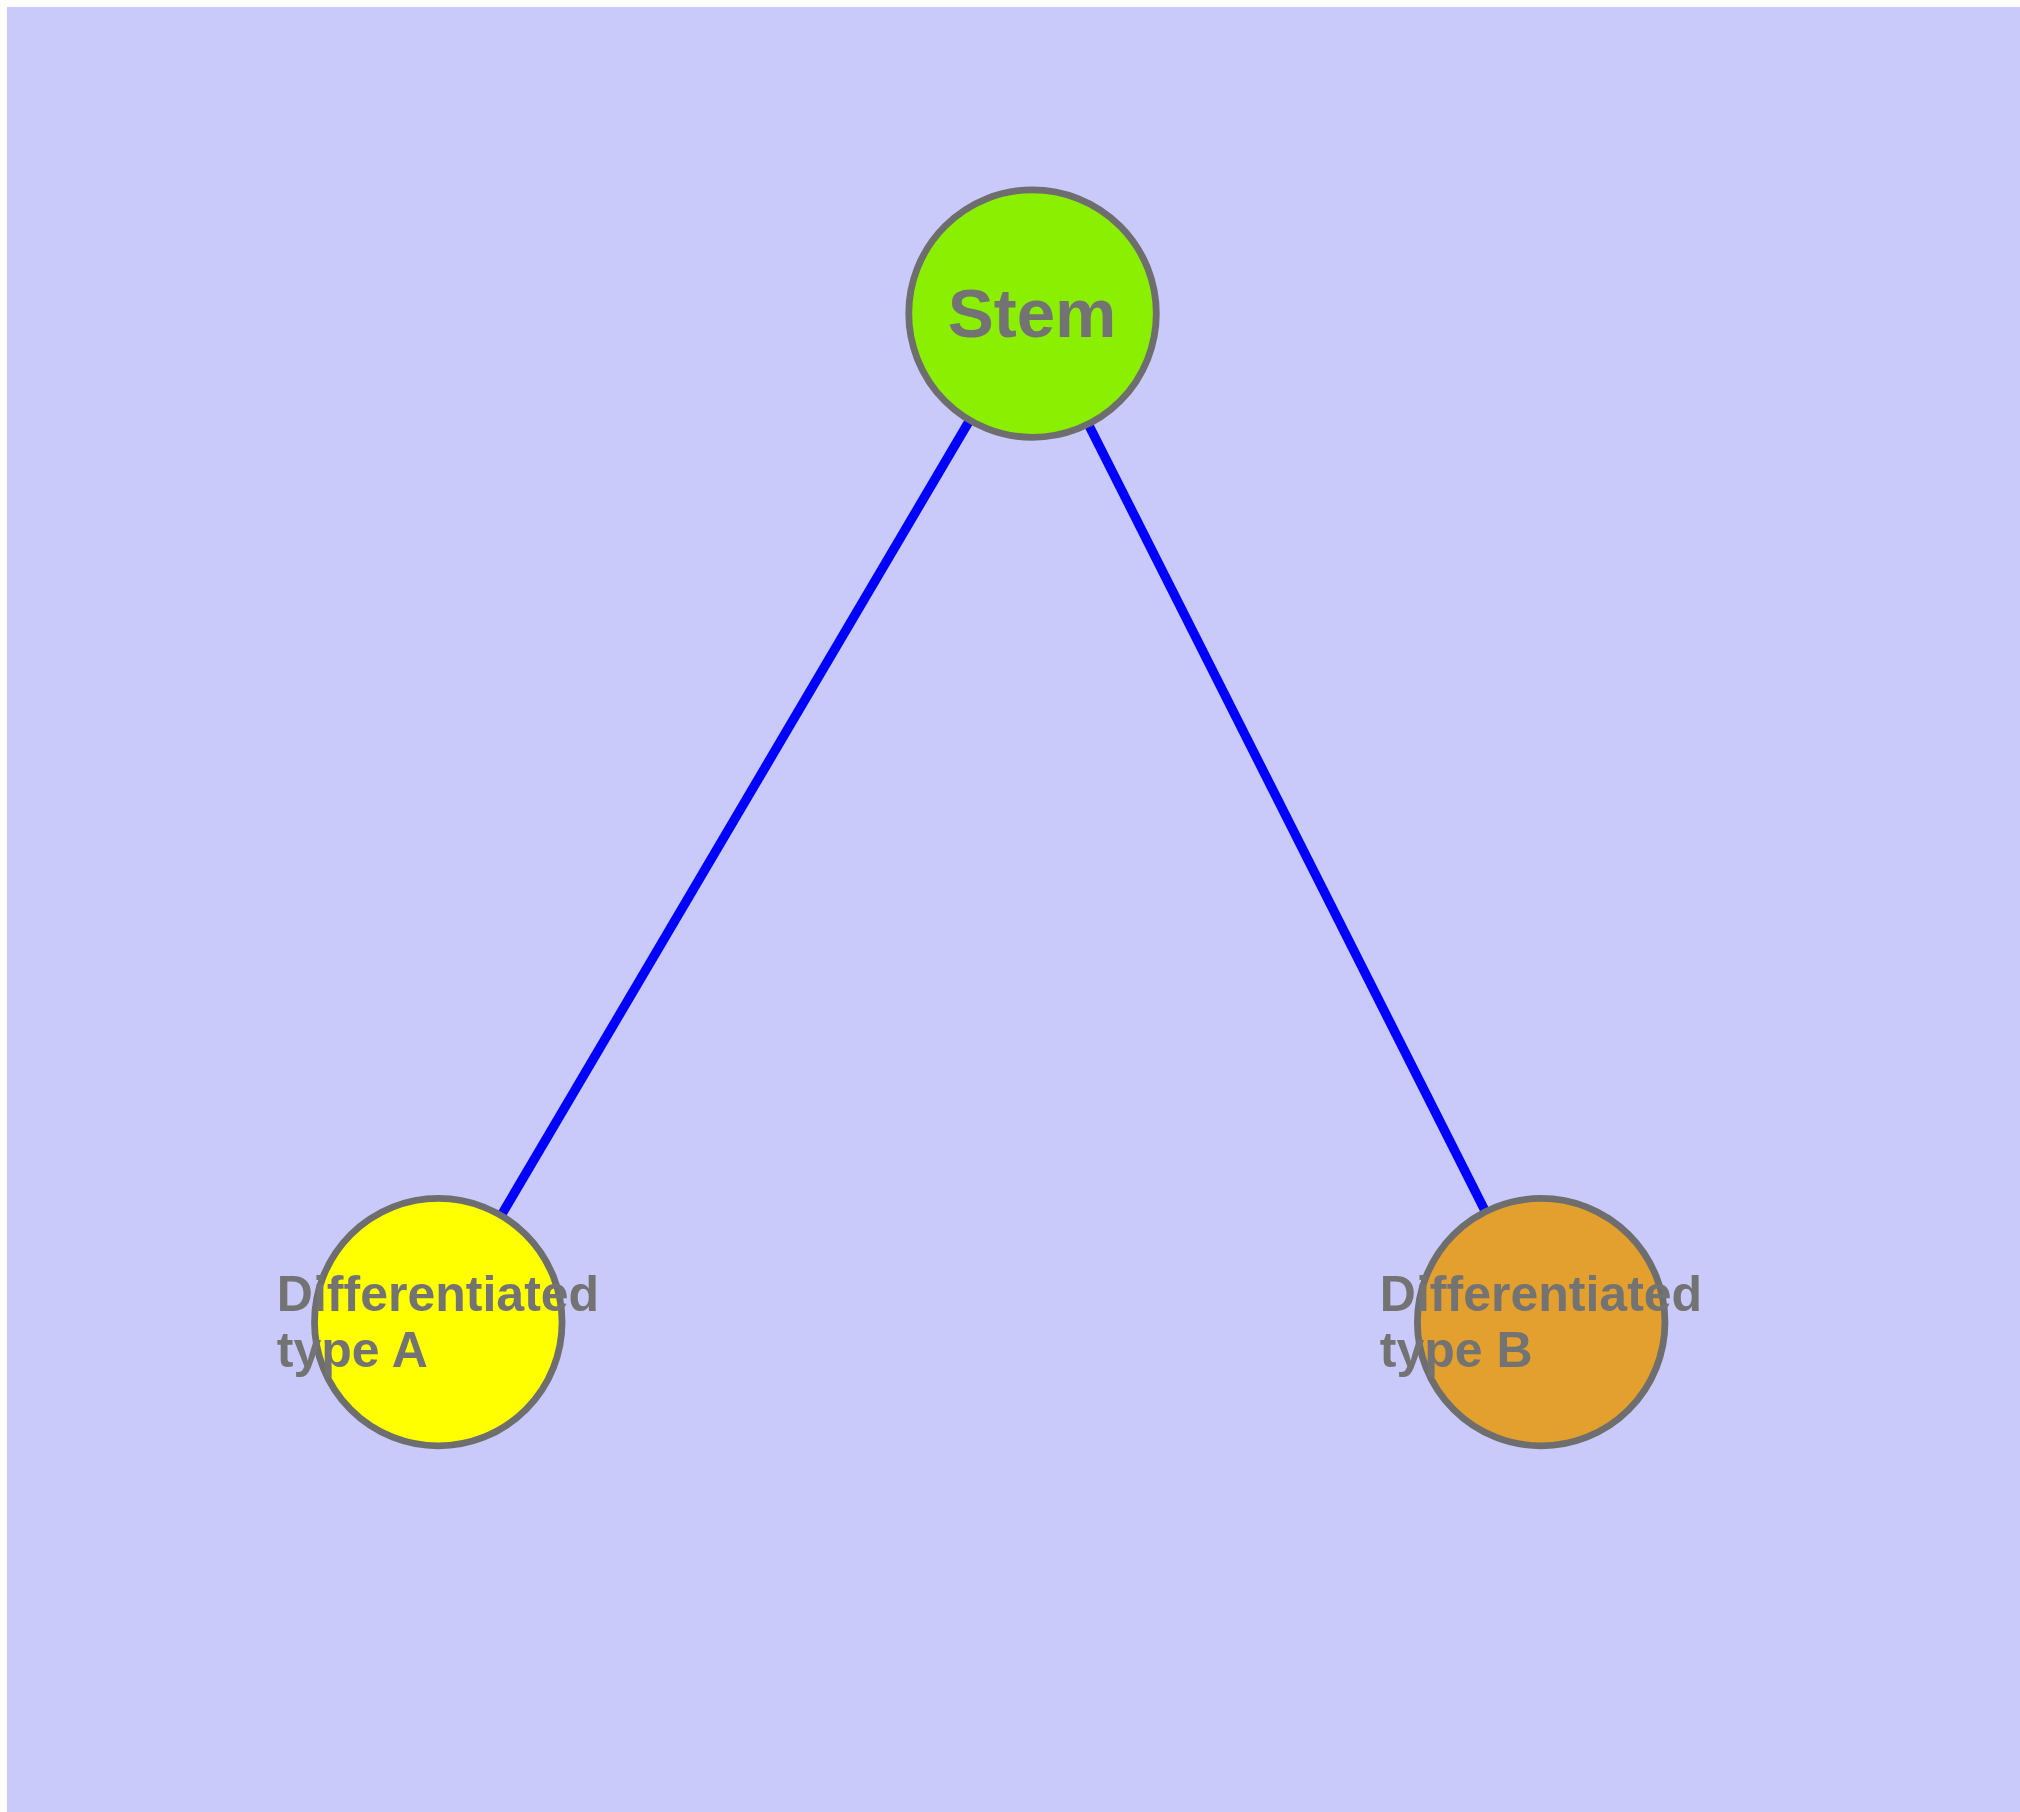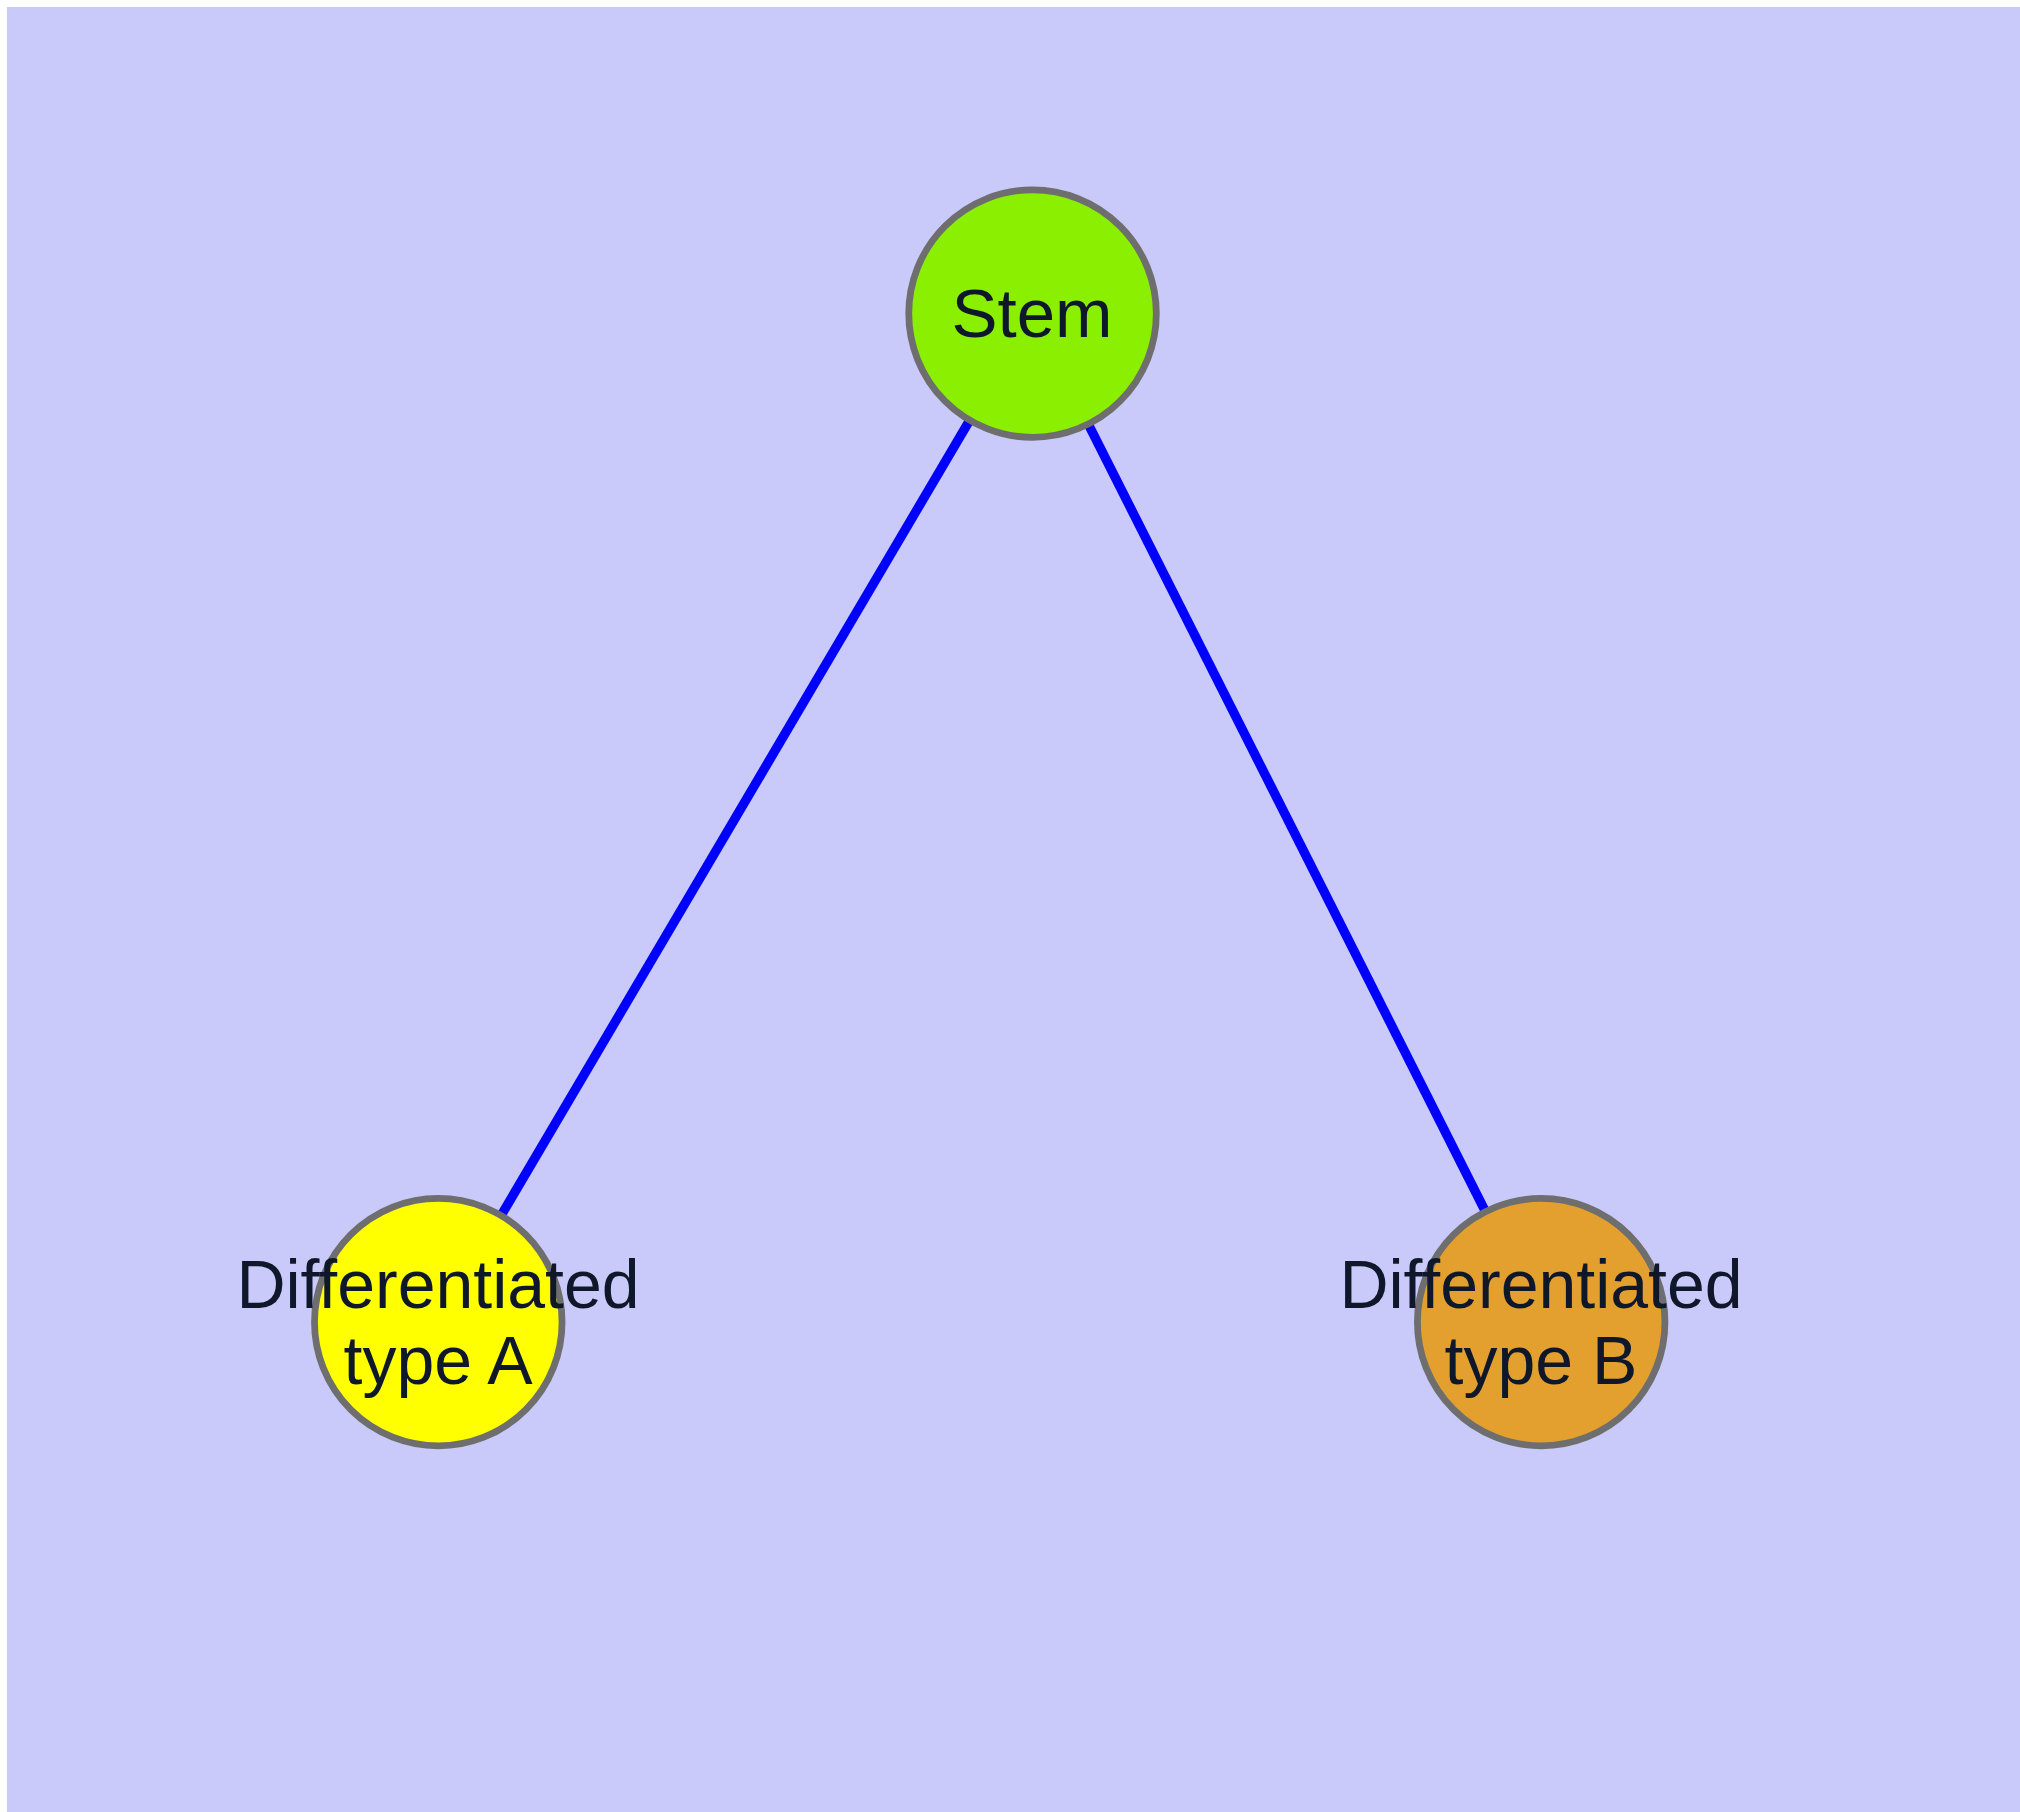--- a/index.html
+++ b/index.html
@@ -27,31 +27,31 @@
     position: absolute;
     left: 0;
     top: 0;
     width: 2021px;
     height: 1812px;
     overflow: visible;
   }
   .node-label {
     position: absolute;
     transform: translate(-50%, -50%);
-    text-align: center;
-    color: #0f172a;
-    font-weight: normal;
+    text-align: left;
+    color: #737373;
+    font-weight: bold;
     font-family: "Liberation Sans", sans-serif;
     white-space: pre;
     line-height: 1.12;
     pointer-events: none;
     user-select: none;
   }
   .label-root { font-size: 69px; }
-  .label-leaf { font-size: 68px; }
+  .label-leaf { font-size: 50px; }
 </style>
 </head>
 <body>
 
 <div id="canvas" style="background: rgb(255, 255, 255); width: 2021px; height: 1812px;">
 
   <div id="plot-bg" style="background: rgb(201, 201, 250);"></div>
 
   <svg class="graph-layer" viewBox="0 0 2384 2138" preserveAspectRatio="none">
 

